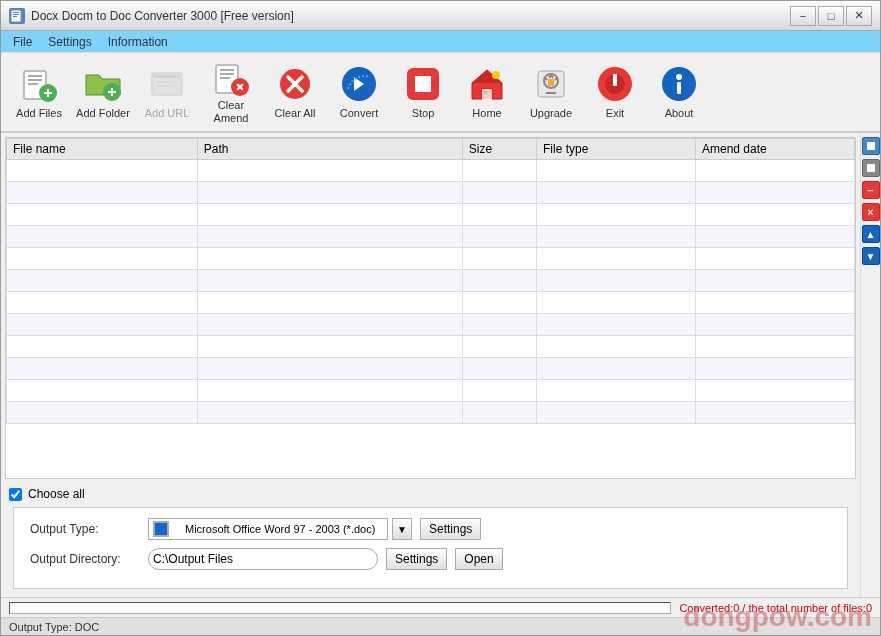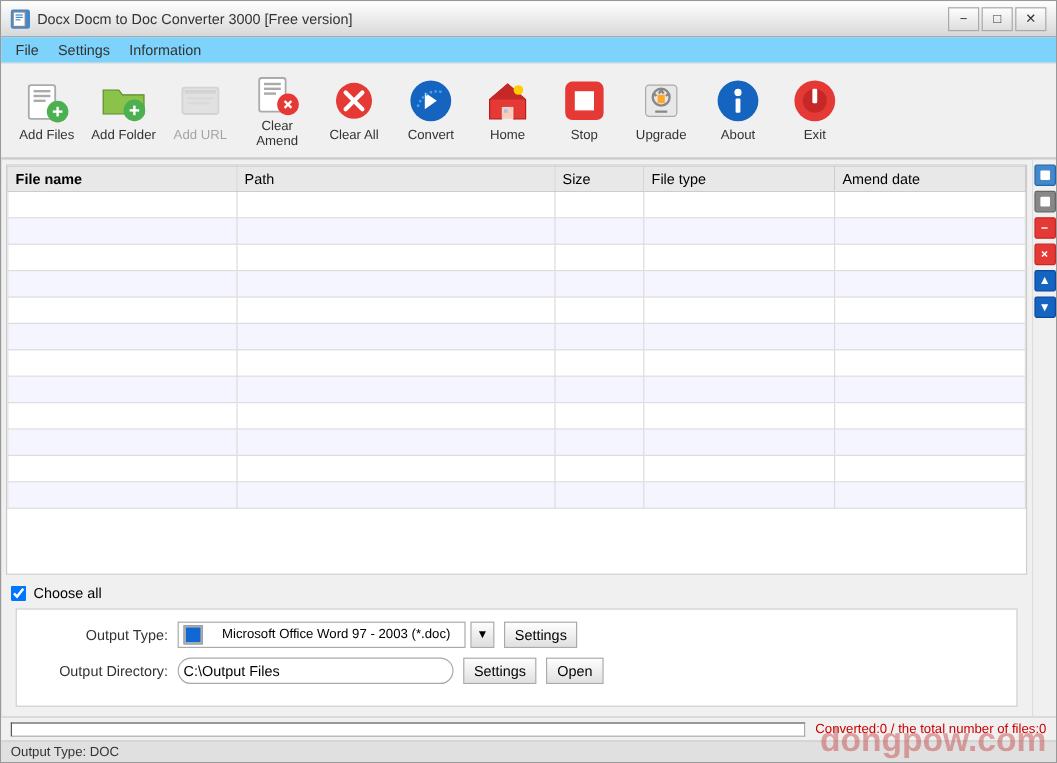--- a/index.html
+++ b/index.html
@@ -207,21 +207,20 @@
     .settings-row {
       display: flex;
       align-items: center;
       margin-bottom: 8px;
       gap: 8px;
     }
     .settings-label {
       width: 110px;
       font-size: 12px;
       color: #333;
-      text-align: right;
     }
     .settings-dropdown {
       display: flex;
       align-items: center;
       gap: 4px;
     }
     .dropdown-box {
       display: flex;
       align-items: center;
       border: 1px solid #aaa;
@@ -411,38 +410,38 @@
           <path d="M14 19 L14 12 L24 19 L14 26 Z" fill="white"></path>
           <path d="M8 24 Q14 8 30 12" fill="none" stroke="#42A5F5" stroke-width="2" stroke-dasharray="2,2"></path>
         </svg>
       </div>
       <span class="tool-label">Convert</span>
     </div>
 
     <div class="tool-btn">
       <div class="tool-icon">
         <svg width="38" height="38" viewBox="0 0 38 38">
+          <rect x="3" y="3" width="32" height="32" rx="6" fill="#e53935"></rect>
+          <rect x="11" y="11" width="16" height="16" fill="white"></rect>
+        </svg>
+      </div>
+      <span class="tool-label">Stop</span>
+    </div>
+
+    <div class="tool-btn">
+      <div class="tool-icon">
+        <svg width="38" height="38" viewBox="0 0 38 38">
           <polygon points="19,5 34,18 34,34 24,34 24,24 14,24 14,34 4,34 4,18" fill="#e53935" stroke="#b71c1c" stroke-width="1"></polygon>
           <polygon points="19,5 34,18 4,18" fill="#c62828"></polygon>
           <rect x="14" y="24" width="10" height="10" fill="#ffccbc"></rect>
           <rect x="16" y="26" width="3" height="3" fill="#90caf9"></rect>
           <circle cx="28" cy="10" r="4" fill="#ffcc02"></circle>
         </svg>
       </div>
       <span class="tool-label">Home</span>
-    </div>
-
-    <div class="tool-btn">
-      <div class="tool-icon">
-        <svg width="38" height="38" viewBox="0 0 38 38">
-          <rect x="3" y="3" width="32" height="32" rx="6" fill="#e53935"></rect>
-          <rect x="11" y="11" width="16" height="16" fill="white"></rect>
-        </svg>
-      </div>
-      <span class="tool-label">Stop</span>
     </div>
 
     <div class="tool-btn">
       <div class="tool-icon">
         <svg width="38" height="38" viewBox="0 0 38 38">
           <rect x="6" y="6" width="26" height="26" rx="3" fill="#e8e8e8" stroke="#aaa" stroke-width="1"></rect>
           <circle cx="19" cy="16" r="7" fill="none" stroke="#888" stroke-width="2"></circle>
           <line x1="14" y1="28" x2="24" y2="28" stroke="#888" stroke-width="2"></line>
           <line x1="17" y1="13" x2="19" y2="10" stroke="#888" stroke-width="2"></line>
           <line x1="21" y1="13" x2="19" y2="10" stroke="#888" stroke-width="2"></line>
@@ -450,48 +449,48 @@
           <line x1="23" y1="15" x2="25" y2="13" stroke="#888" stroke-width="2"></line>
           <rect x="16" y="14" width="6" height="7" fill="#ffa726"></rect>
         </svg>
       </div>
       <span class="tool-label">Upgrade</span>
     </div>
 
     <div class="tool-btn">
       <div class="tool-icon">
         <svg width="38" height="38" viewBox="0 0 38 38">
+          <circle cx="19" cy="19" r="17" fill="#e53935"></circle>
+          <circle cx="19" cy="19" r="10" fill="#c62828"></circle>
+          <rect x="17" y="9" width="4" height="12" fill="white" rx="1"></rect>
+        </svg>
+      </div>
+      <span class="tool-label">Exit</span>
+    </div>
+
+    <div class="tool-btn">
+      <div class="tool-icon">
+        <svg width="38" height="38" viewBox="0 0 38 38">
           <circle cx="19" cy="19" r="17" fill="#1565C0"></circle>
           <circle cx="19" cy="12" r="3" fill="white"></circle>
           <rect x="17" y="17" width="4" height="12" fill="white" rx="1"></rect>
         </svg>
       </div>
       <span class="tool-label">About</span>
     </div>
-
-    <div class="tool-btn">
-      <div class="tool-icon">
-        <svg width="38" height="38" viewBox="0 0 38 38">
-          <circle cx="19" cy="19" r="17" fill="#e53935"></circle>
-          <circle cx="19" cy="19" r="10" fill="#c62828"></circle>
-          <rect x="17" y="9" width="4" height="12" fill="white" rx="1"></rect>
-        </svg>
-      </div>
-      <span class="tool-label">Exit</span>
-    </div>
   </div>
 
   <div class="main-content">
     <div class="left-panel">
 
       <div class="file-table-container">
         <table class="file-table">
           <thead>
             <tr>
-              <th style="width:180px;font-weight:bold;">File name</th>
+              <th style="width:180px;">File name</th>
               <th style="width:250px;">Path</th>
               <th style="width:70px;">Size</th>
               <th style="width:150px;">File type</th>
               <th style="width:150px;">Amend date</th>
             </tr>
           </thead>
           <tbody id="file-table-body">
 
             <tr>
                 <td></td>

